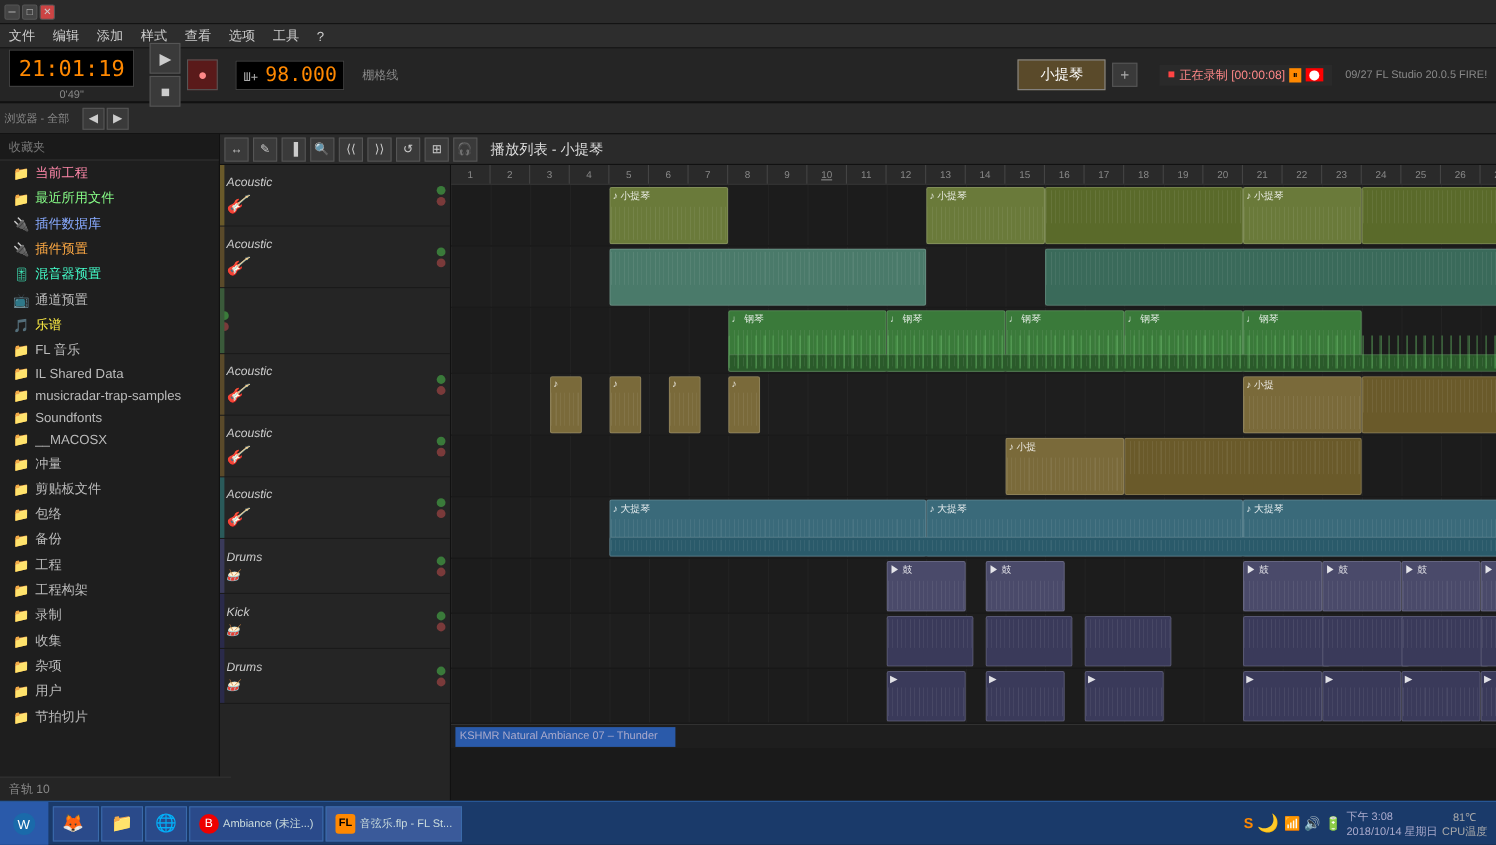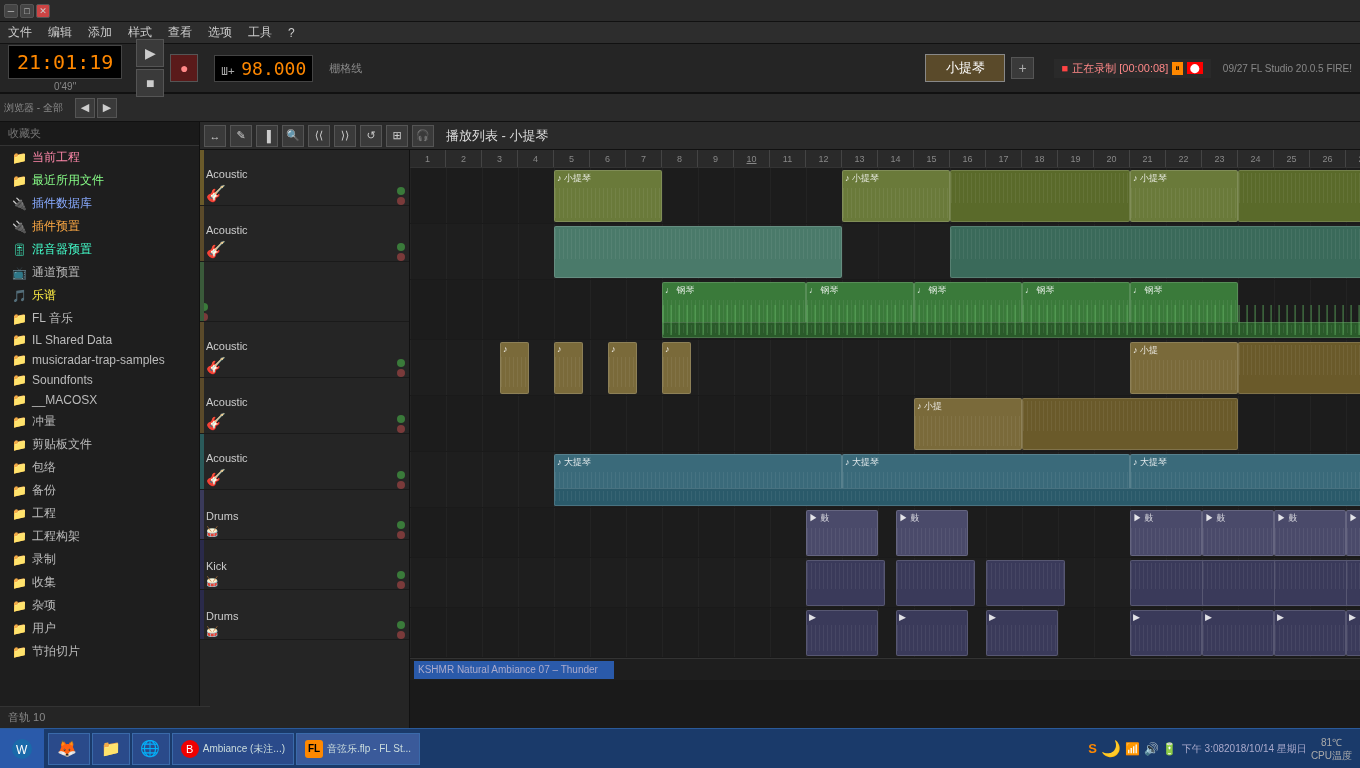--- a/index.html
+++ b/index.html
@@ -59,21 +59,21 @@
     .playlist-tool-btn { background: #3a3a3a; border: 1px solid #555; color: #ccc; width: 22px; height: 22px; cursor: pointer; display: flex; align-items: center; justify-content: center; font-size: 11px; }
     #playlist-title { color: #ddd; font-size: 13px; padding: 0 8px; }
 
     
     #track-headers { width: 210px; flex-shrink: 0; background: #252525; border-right: 1px solid #111; overflow: hidden; }
     .track-tab-row { display: flex; background: #2a2a2a; border-bottom: 1px solid #333; height: 20px; }
     .track-tab { padding: 2px 8px; font-size: 11px; color: #aaa; cursor: pointer; border-right: 1px solid #333; }
     .track-tab.active { color: #fff; background: #333; }
 
     .track-header {
-      display: flex; align-items: flex-end; border-bottom: 1px solid #1a1a1a; cursor: pointer; position: relative;
+      display: flex; align-items: center; border-bottom: 1px solid #1a1a1a; cursor: pointer; position: relative; font-style: italic;
     }
     .track-color-bar { width: 4px; height: 100%; position: absolute; left: 0; }
     .ruler { display: flex; height: 18px; background: #2a2a2a; border-bottom: 1px solid #333; position: sticky; top: 0; z-index: 10; }
     .ruler-mark { border-right: 1px solid #444; display: flex; align-items: center; justify-content: center; font-size: 9px; color: #888; flex-shrink: 0; }
 
     .track-lane { border-bottom: 1px solid #1a1a1a; position: relative; overflow: hidden; }
 
     
     .rec-status { background: #2a2a2a; padding: 2px 8px; font-size: 11px; color: #f88; display: flex; align-items: center; gap: 4px; }
 
@@ -888,21 +888,21 @@
       <span style="width:18px;height:18px;background:#f80;border-radius:3px;display:inline-flex;align-items:center;justify-content:center;font-size:10px;color:#000;font-weight:bold;">FL</span>
       <span style="font-size:10px;color:#cdd;">音弦乐.flp - FL St...</span>
     </div>
   </div>
   <div class="taskbar-tray">
     <span style="color:#f80;font-size:13px;font-weight:bold;">S</span>
     <span style="font-size:16px;">🌙</span>
     <span style="font-size:12px;">📶</span>
     <span style="font-size:12px;">🔊</span>
     <span style="font-size:12px;">🔋</span>
-    <div style="display:flex;flex-direction:row;font-size:10px;color:#aac;">
+    <div style="display:flex;flex-direction:column;font-size:10px;color:#aac;">
       <span>下午 3:08</span>
       <span>2018/10/14 星期日</span>
     </div>
     <div style="font-size:10px;color:#aaa;display:flex;flex-direction:column;align-items:center;">
       <span>81℃</span>
       <span>CPU温度</span>
     </div>
   </div>
 </div>
 

